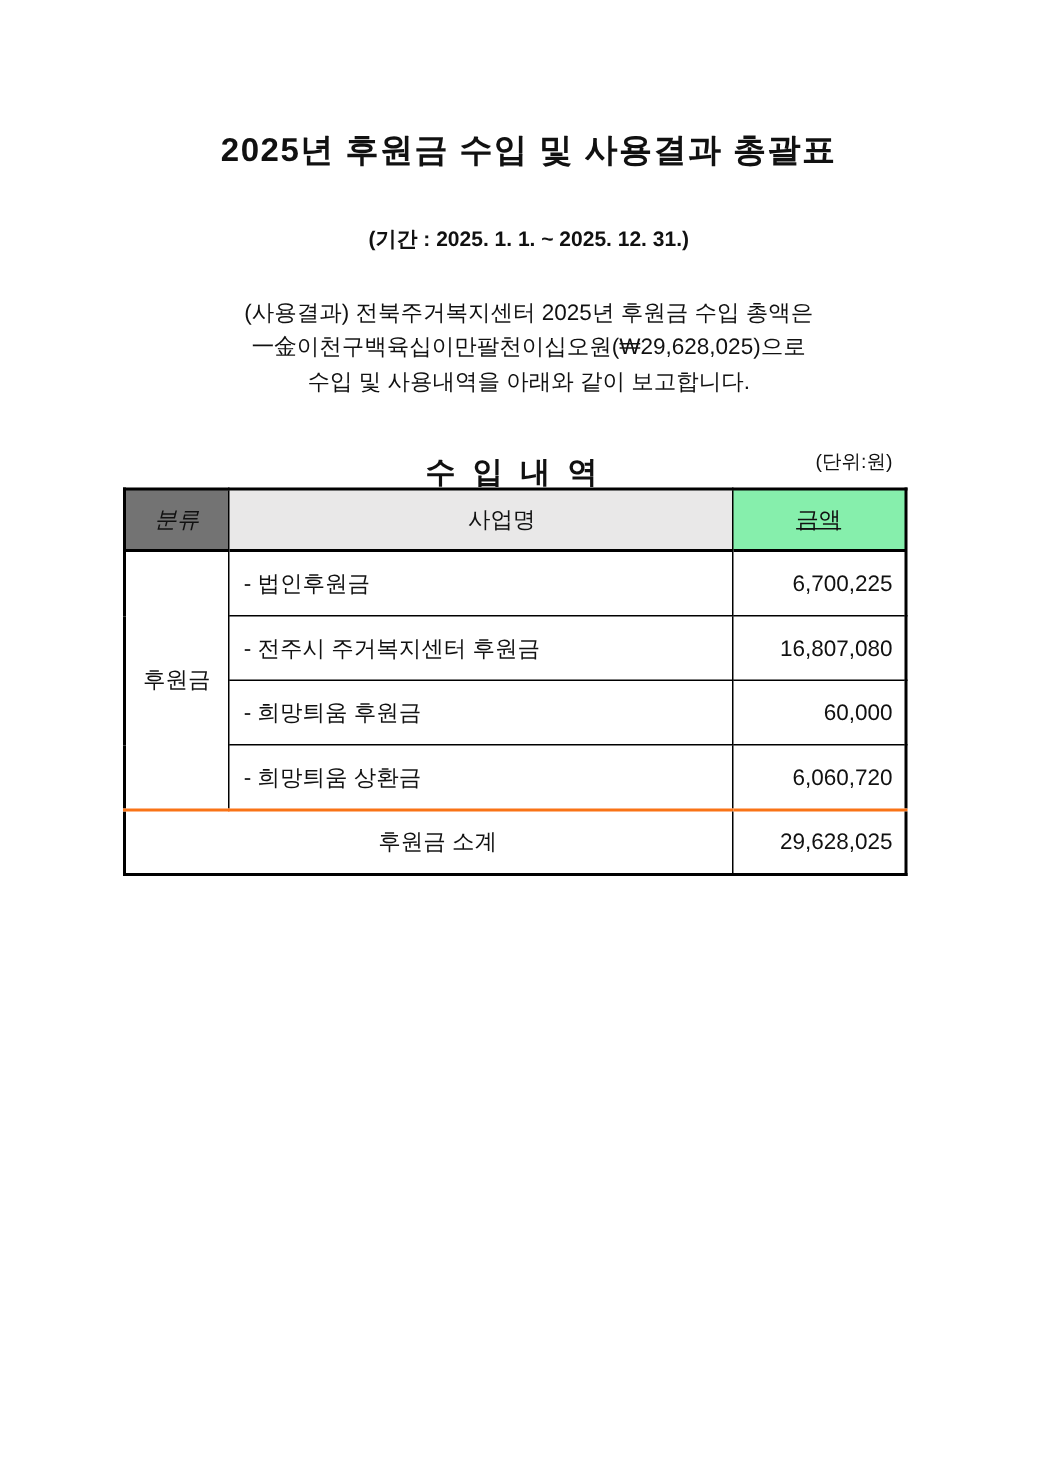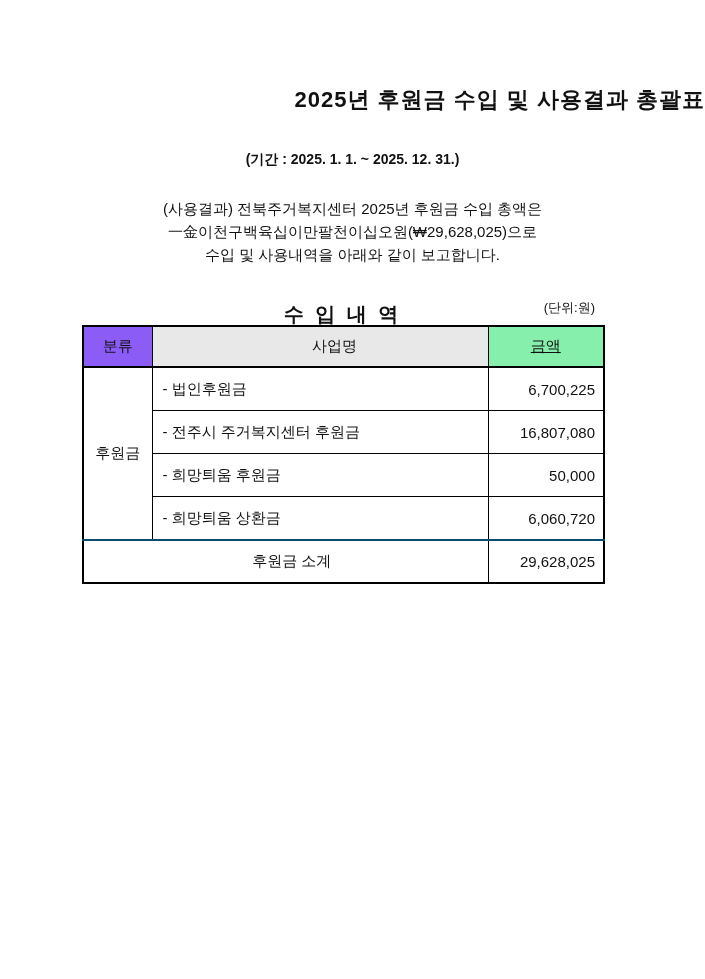--- a/index.html
+++ b/index.html
@@ -9,21 +9,21 @@
     height: 979px;
     background: #ffffff;
     font-family: "Liberation Sans", sans-serif;
     color: #111111;
     overflow: hidden;
   }
   .doc-title {
     position: absolute;
     top: 85px; left: 0; right: 0;
     margin: 0;
-    text-align: right;
+    text-align: center;
     font-size: 22px;
     font-weight: bold;
     letter-spacing: 1px;
   }
   .doc-period {
     position: absolute;
     top: 151px; left: 0; right: 0;
     text-align: center;
     font-size: 14px;
     font-weight: bold;
@@ -77,21 +77,21 @@
   }
   .income-table td.name-cell {
     text-align: left;
     padding-left: 10px;
   }
   .income-table td.amount-cell {
     text-align: right;
     padding-right: 8px;
   }
   .income-table tr.subtotal-row td {
-    border-top: 2px solid #0c4a6e;
+    border-top: 2px solid #f97316;
     height: 41px;
     padding-left: 12px;
   }
 </style>
 </head>
 <body>
 
 <div class="page">
 
   <h1 class="doc-title">2025년 후원금 수입 및 사용결과 총괄표</h1>
@@ -109,38 +109,38 @@
   <div class="table-title">수 입 내 역</div>
 
   <table class="income-table">
     <colgroup>
       <col class="c-cat">
       <col class="c-name">
       <col class="c-amt">
     </colgroup>
     <thead>
       <tr>
-        <th style="background: #8b5cf6;">분류</th>
+        <th style="background: #737373; font-style: italic;">분류</th>
         <th style="background: rgb(233, 232, 232); padding-left: 29px;">사업명</th>
         <th style="background: #86efac; text-decoration: underline;">금액</th>
       </tr>
     </thead>
     <tbody>
       <tr>
         <td rowspan="4">후원금</td>
         <td class="name-cell">- 법인후원금</td>
         <td class="amount-cell">6,700,225</td>
       </tr>
       <tr>
         <td class="name-cell">- 전주시 주거복지센터 후원금</td>
         <td class="amount-cell">16,807,080</td>
       </tr>
       <tr>
         <td class="name-cell">- 희망틔움 후원금</td>
-        <td class="amount-cell">50,000</td>
+        <td class="amount-cell">60,000</td>
       </tr>
       <tr>
         <td class="name-cell">- 희망틔움 상환금</td>
         <td class="amount-cell">6,060,720</td>
       </tr>
       <tr class="subtotal-row">
         <td colspan="2">후원금 소계</td>
         <td class="amount-cell">29,628,025</td>
       </tr>
     </tbody>

